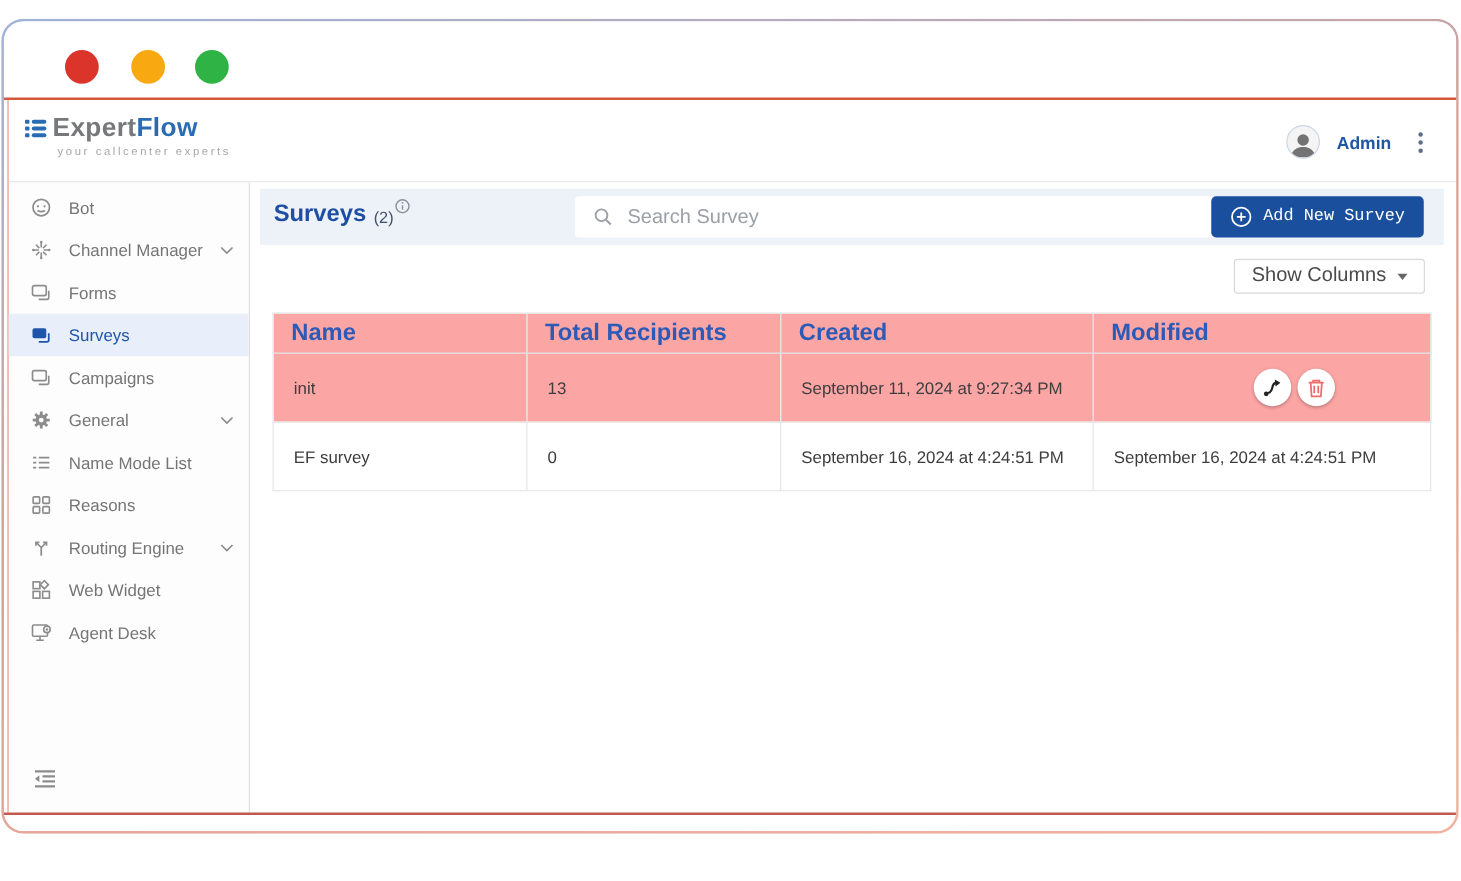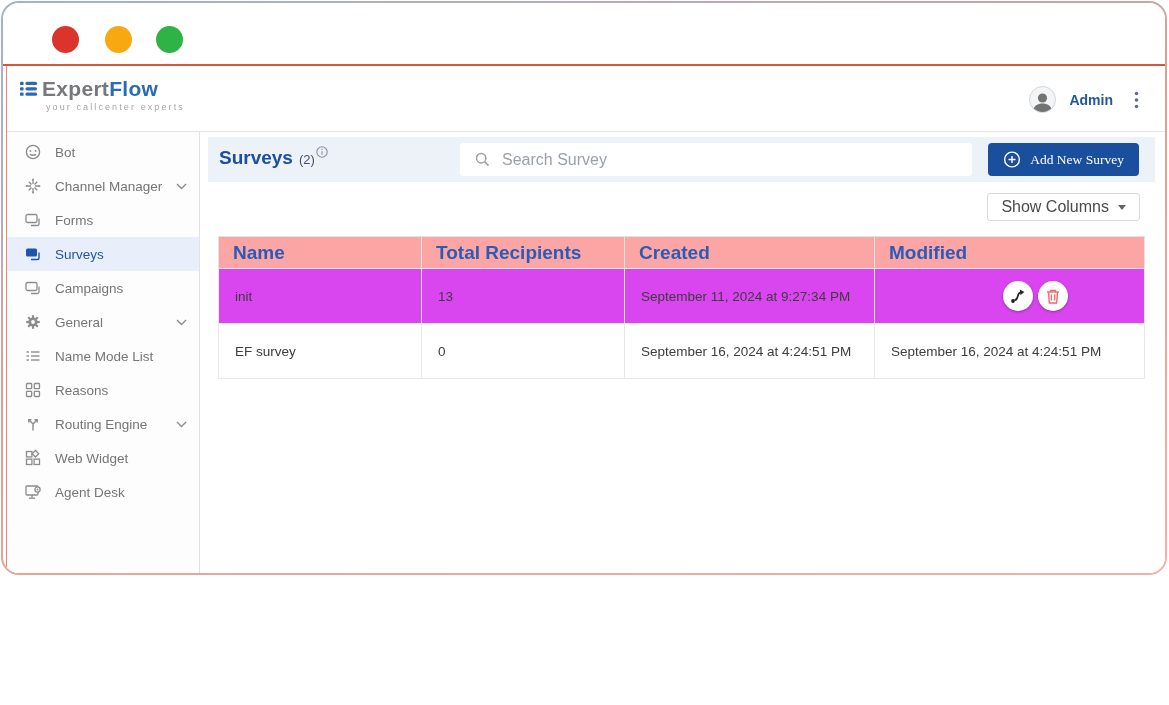--- a/index.html
+++ b/index.html
@@ -1,17 +1,17 @@
 <!DOCTYPE html>
 <html><head>
 <meta charset="utf-8">
 <style>
   * { margin:0; padding:0; box-sizing:border-box; }
   html,body { width:1169px; height:705px; background:#fff; font-family:"Liberation Sans","DejaVu Sans",sans-serif; }
-  .window { position:absolute; left:1px; top:1px; width:1166px; height:574px; border-radius:18px;
+  .window { position:absolute; left:1px; top:15px; width:1166px; height:652px; border-radius:18px;
     border:2px solid transparent; overflow:hidden;
     background: linear-gradient(#fff,#fff) padding-box,
                 linear-gradient(165deg,#9fb2d8 0%,#d8a193 45%,#f2b1a0 100%) border-box; }
   
   .titlebar { position:absolute; left:0; top:0; width:100%; height:61px; background:#fff; }
   .tl-dot { position:absolute; top:23px; width:27px; height:27px; border-radius:50%; }
   .topline { position:absolute; left:0; top:61px; width:100%; height:2px; background:#d4593a; }
   .bottomline { position:absolute; left:0; top:633px; width:100%; height:2px; background:#c05a50; }
   
   .app { position:absolute; left:3px; top:63px; width:1160px; height:570px; background:#fff;
@@ -43,31 +43,31 @@
   .page-title-wrap { position:absolute; left:11px; top:10px; display:flex; align-items:flex-start; }
   .page-title { font-size:19px; font-weight:bold; color:#1e4ea1; }
   .page-count { font-size:13px; color:#44506b; margin:5px 0 0 6px; }
   .info-sup { margin:-3px 0 0 1px; cursor:pointer; }
   .searchbox { position:absolute; left:252px; top:6px; width:512px; height:33px; background:#fff; border-radius:3px;
                display:flex; align-items:center; padding-left:13px; gap:11px; }
   .searchbox input { border:none; outline:none; flex:1; font-size:16px; color:#333; background:transparent; font-family:inherit; }
   .searchbox input::placeholder { color:#9aa0a6; }
   .add-btn { position:absolute; right:16px; top:6px; height:33px; padding:0 15px; background:#1a4f9e; color:#fff;
              border:none; border-radius:4px; font-size:13.5px; font-weight:500; display:flex; align-items:center; gap:9px;
-             cursor:pointer; font-family:Liberation Serif, serif; }
+             cursor:pointer; font-family:Liberation Mono, monospace; }
   .show-cols { position:absolute; right:25px; top:61px; height:28px; padding:0 13px; background:#fff;
                border:1px solid #d9d9d9; border-radius:3px; color:#4a4a4a; font-size:16px; display:flex;
                align-items:center; gap:9px; cursor:pointer; font-family:inherit; }
   .caret { width:0; height:0; border-left:4.5px solid transparent; border-right:4.5px solid transparent; border-top:5px solid #666; }
   
   table.surveys { position:absolute; left:18px; top:104px; width:926px; border-collapse:collapse; table-layout:fixed; }
   table.surveys th { background:#fca5a5; color:#2b5bb7; font-size:19px; font-weight:bold; text-align:left;
                      padding:0 14px; height:32px; border:1px solid #e3e3e3; }
   table.surveys td { font-size:13.5px; color:#3d3d3d; padding:0 16px; height:55px; border:1px solid #e8e8e8; background:#fff; }
-  tr.row-hover td { background:#d946ef; }
+  tr.row-hover td { background:#fca5a5; }
   .actions-cell { display:flex; justify-content:flex-end; align-items:center; gap:5px; padding-right:60px; }
   .action-circle { width:30px; height:30px; border-radius:50%; background:#fff; box-shadow:0 1px 3px rgba(0,0,0,.3);
                    display:flex; align-items:center; justify-content:center; cursor:pointer; }
 </style>
 </head>
 <body>
 
 <div class="window">
 
   <div class="titlebar">

